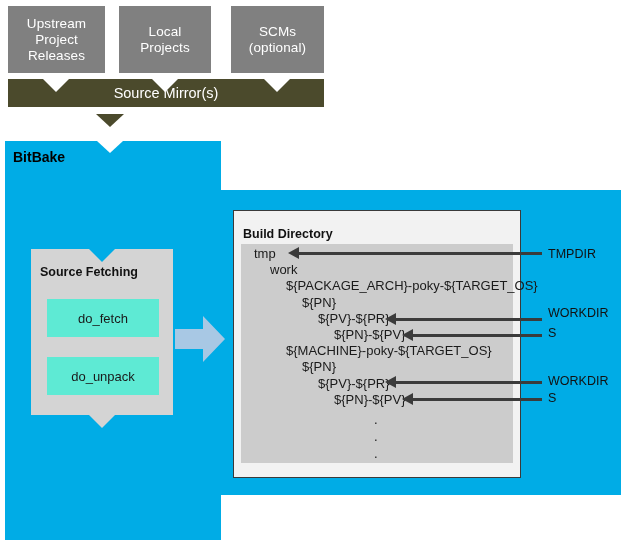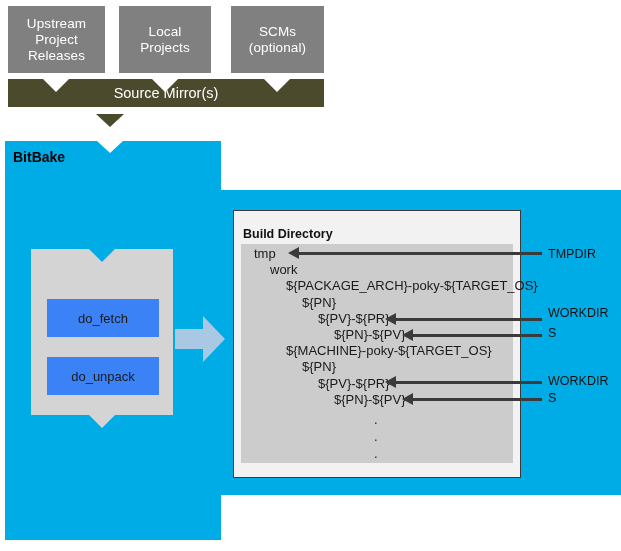--- a/index.html
+++ b/index.html
@@ -109,21 +109,21 @@
     background: #d4d4d4;
     z-index: 7;
   }
   #source-fetching-title {
     font-size: 12.5px;
     font-weight: bold;
     color: #111111;
     z-index: 10;
   }
   .task-box {
-    background: #3b82f6;
+    background: #5eead4;
     color: #1a1a1a;
     font-size: 13px;
     display: flex;
     align-items: center;
     justify-content: center;
     z-index: 10;
   }
 
   
   #flow-arrow {
@@ -223,20 +223,21 @@
   <div class="notch-white" style="left:264px; top:79px;"></div>
 
   <div class="notch-olive" style="left:96px; top:114px;"></div>
 
   <div class="abs" id="source-fetching-box" style="left:31px; top:249px; width:142px; height:166px;"></div>
 
   <div class="notch-blue" style="left:89px; top:249px;"></div>
 
   <div class="notch-gray" style="left:88px; top:414px;"></div>
 
+  <div class="abs" id="source-fetching-title" style="left:40px; top:265px;">Source Fetching</div>
 
   <div class="abs task-box" style="left:47px; top:299px; width:112px; height:38px;">
     <span>do_fetch</span>
   </div>
 
   <div class="abs task-box" style="left:47px; top:357px; width:112px; height:38px;">
     <span>do_unpack</span>
   </div>
 
   <svg id="flow-arrow" class="abs" style="left:175px; top:316px; width:50px; height:46px;" viewBox="0 0 50 46" xmlns="http://www.w3.org/2000/svg">

